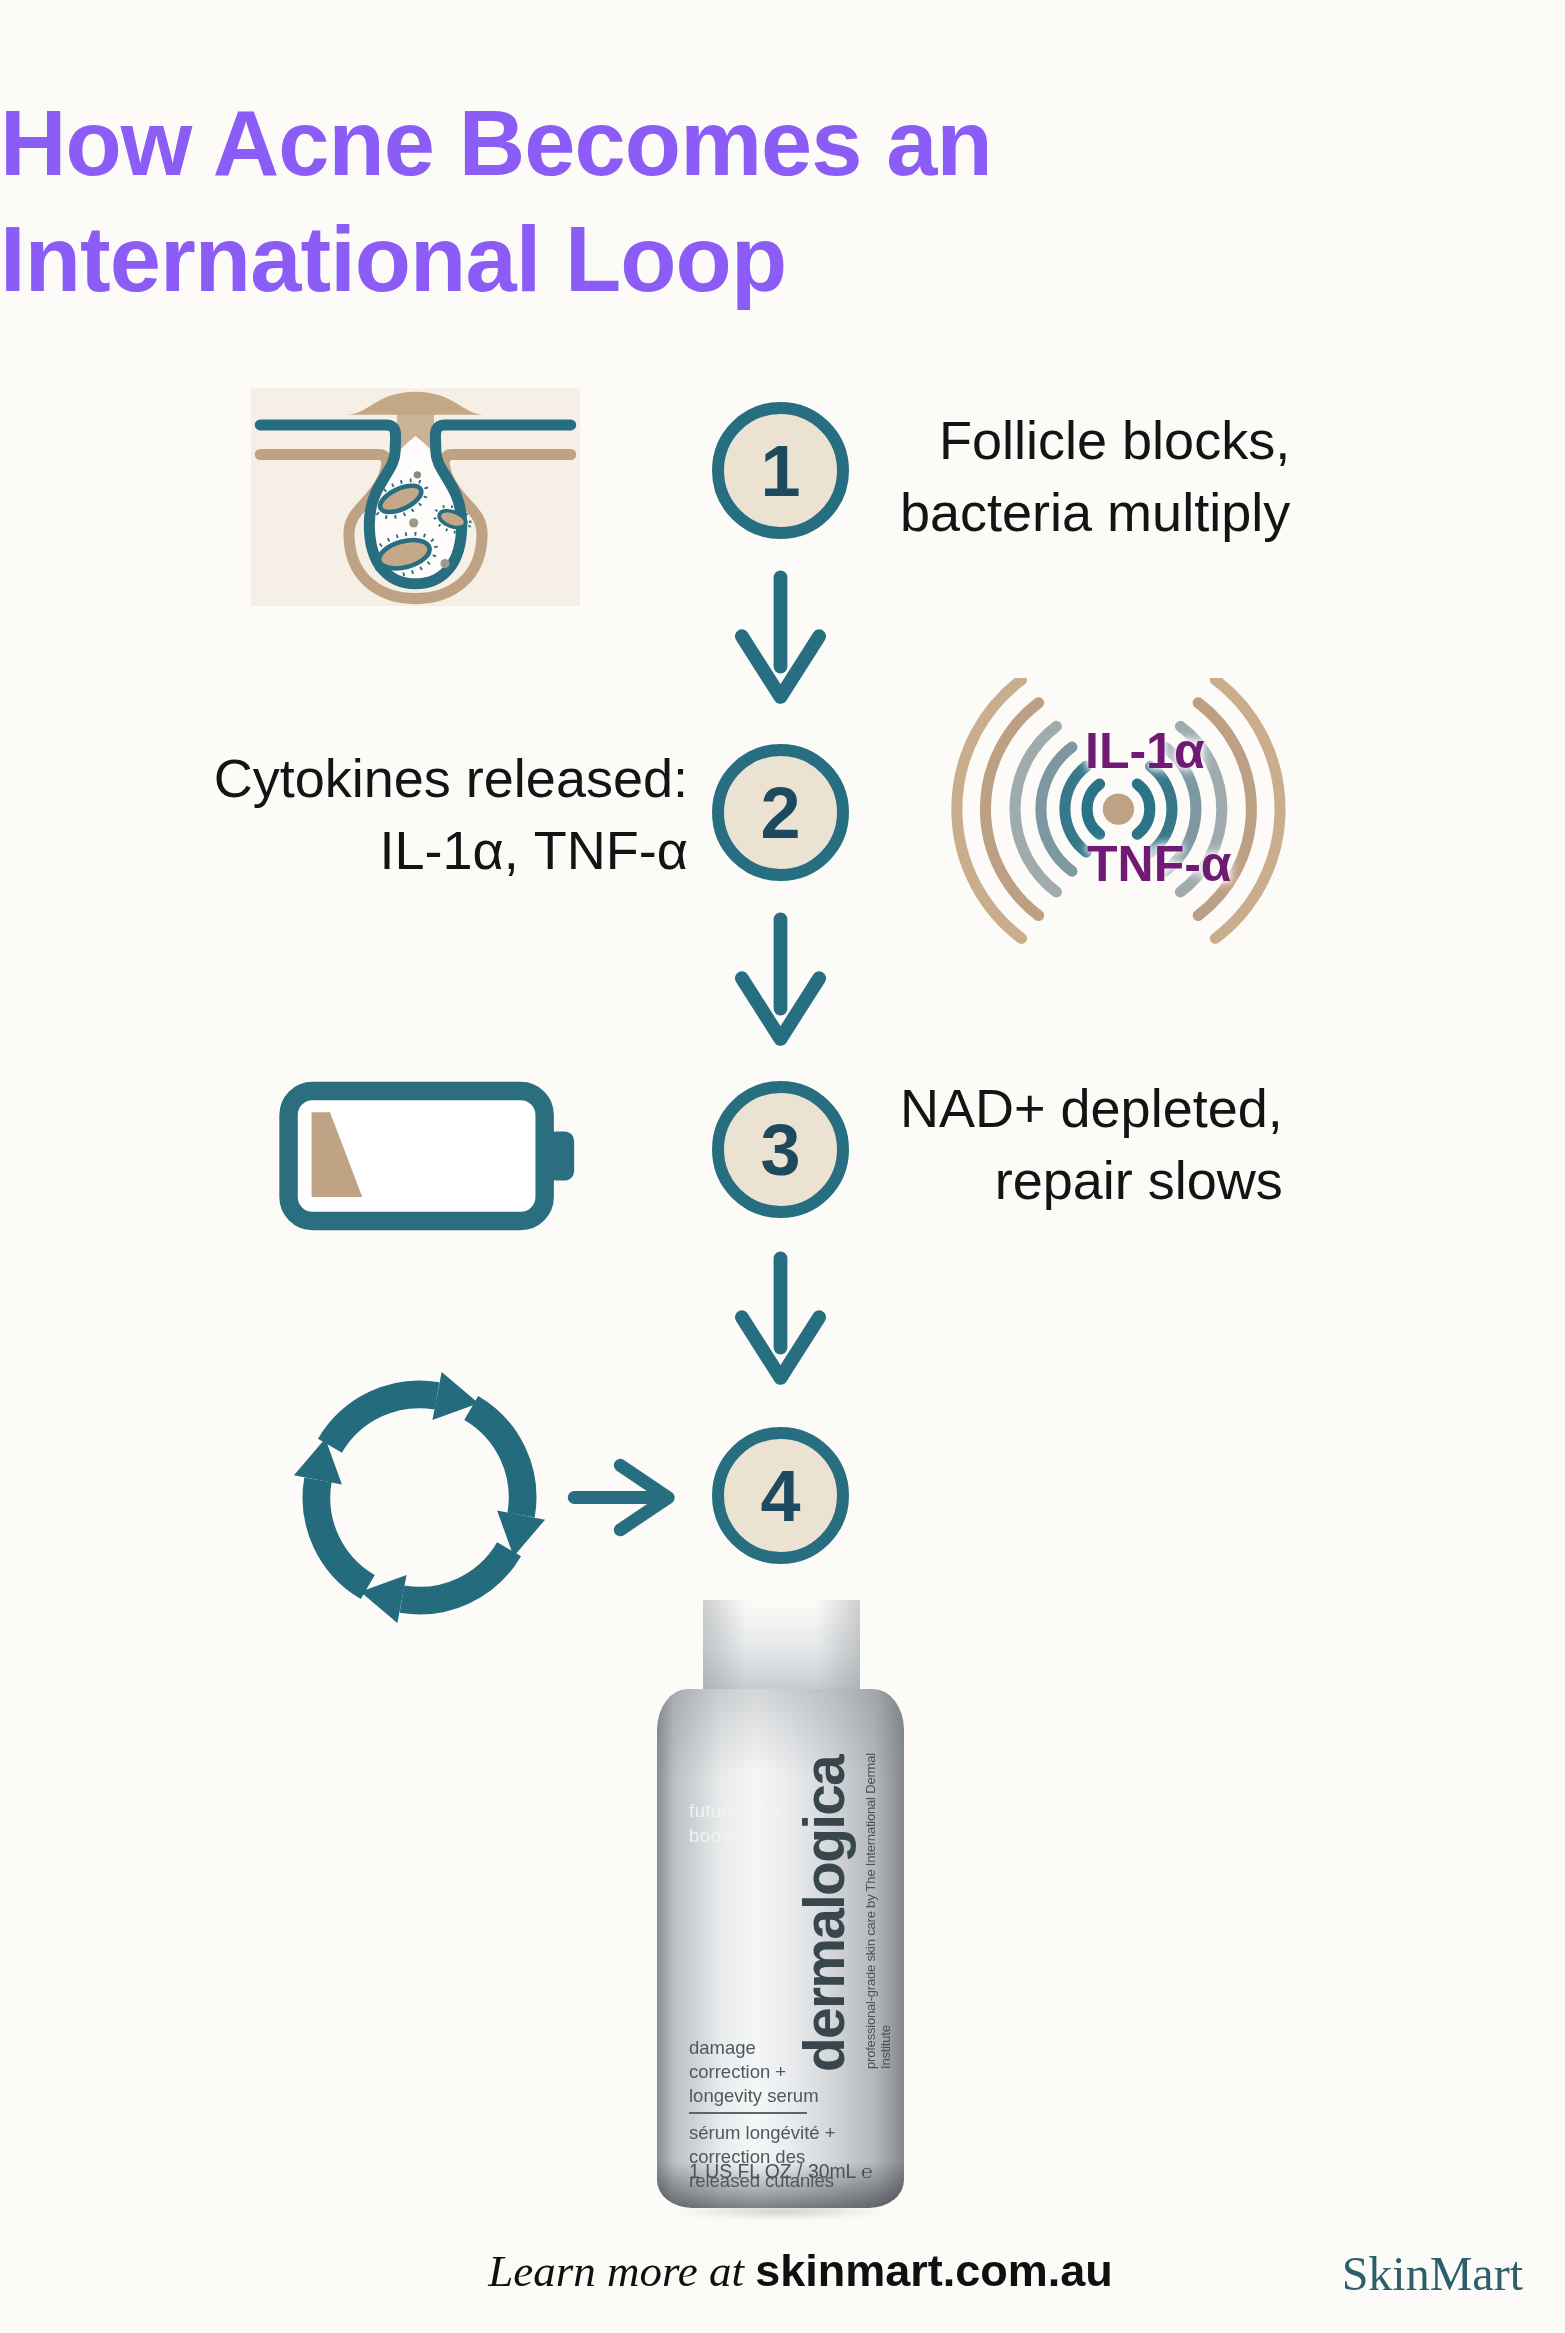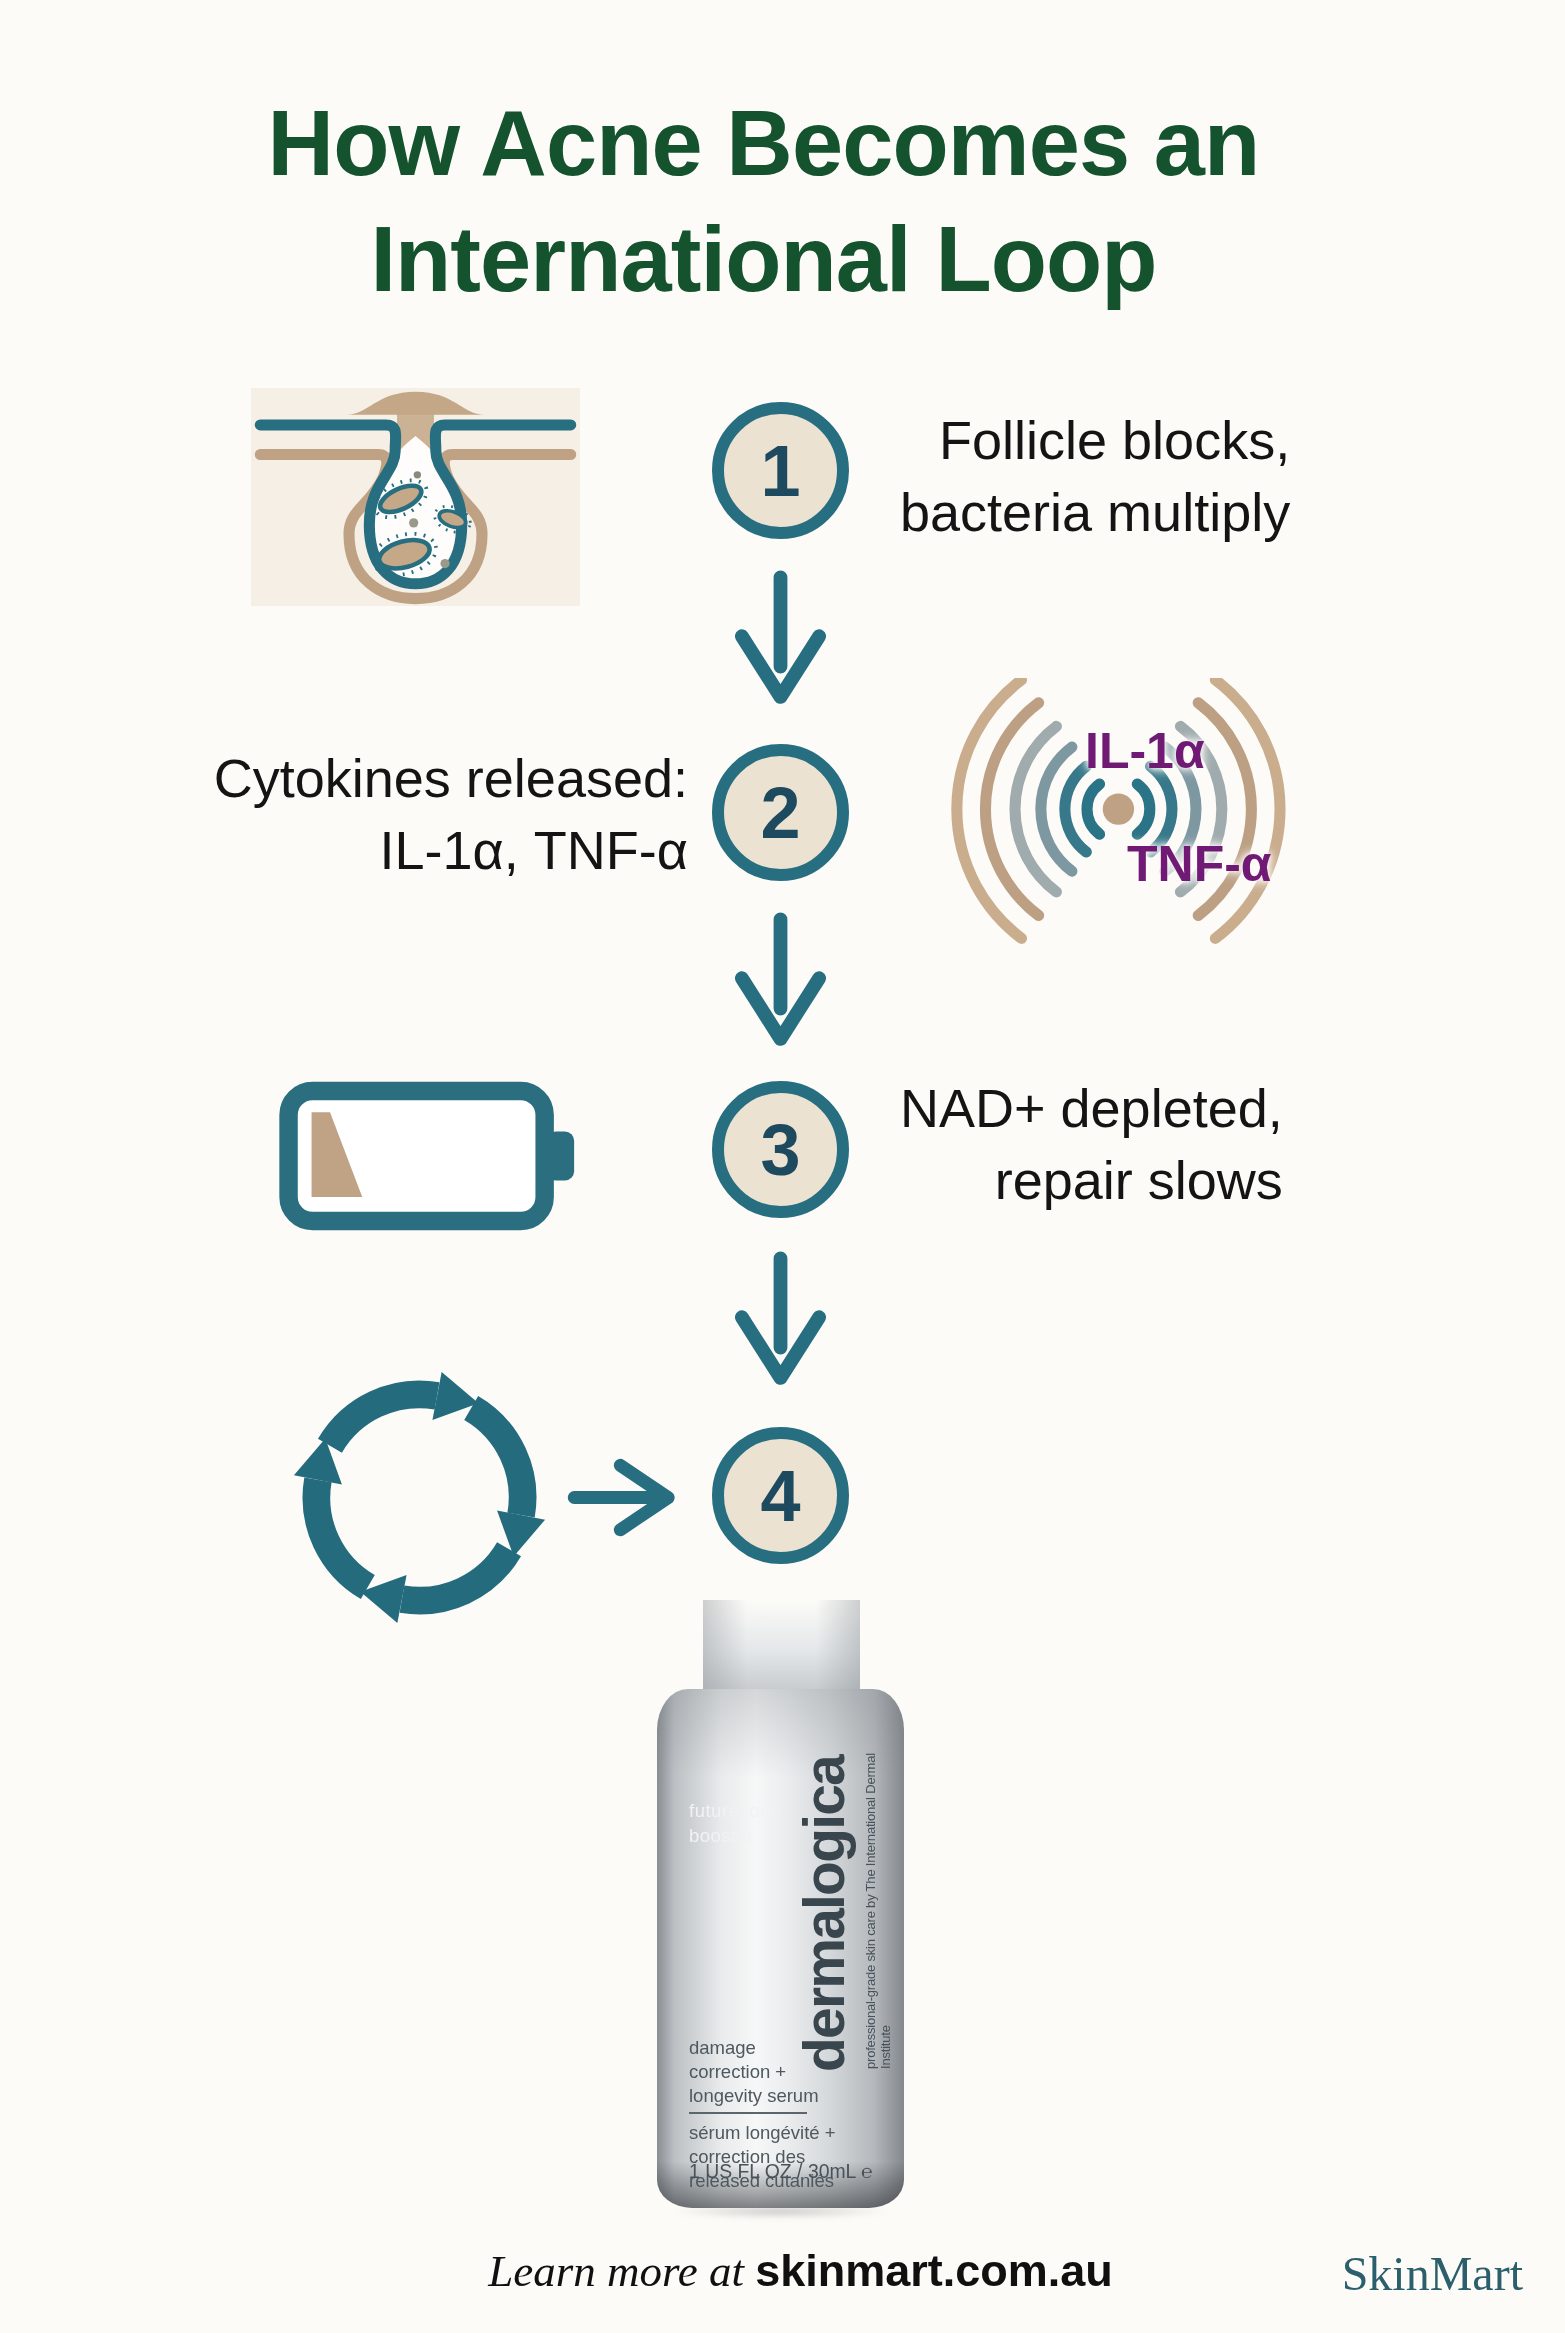--- a/index.html
+++ b/index.html
@@ -4,22 +4,22 @@
 <style>
   html,body{margin:0;padding:0;background:#e8e8e8;}
   .page{
     position:relative; width:1565px; height:2333px; margin:0 auto;
     background:#fcfbf8; overflow:hidden;
     font-family:"Liberation Sans", sans-serif; color:#161616;
   }
   .abs{position:absolute;}
   
   .title{
-    left:0; top:85px; width:1527px; text-align:center;
-    font-size:92px; line-height:116px; font-weight:bold; color:#14532d;
+    left:0; top:85px; width:1527px; text-align:left;
+    font-size:92px; line-height:116px; font-weight:bold; color:#8b5cf6;
     letter-spacing:-0.9px;
   }
   
   .num-circle{
     width:137px; height:137px; box-sizing:border-box; border-radius:50%;
     background:#ece2d1; border:12px solid #276e81;
     display:flex; align-items:center; justify-content:center;
     font-size:72px; font-weight:bold; color:#1d4a5e;
   }
   
@@ -148,21 +148,21 @@
       <path d="M87,2 A175,175 0 0 0 87,282" fill="none" stroke="#c9ad8d" stroke-width="12" stroke-linecap="round"></path>
 
       <path d="M212.4,114.8 A34,34 0 0 1 212.4,169.2" fill="none" stroke="#2b7386" stroke-width="12" stroke-linecap="round"></path>
       <path d="M226.8,95.6 A58,58 0 0 1 226.8,188.4" fill="none" stroke="#37798a" stroke-width="12" stroke-linecap="round"></path>
       <path d="M242.4,74.8 A84,84 0 0 1 242.4,209.2" fill="none" stroke="#7e98a2" stroke-width="12" stroke-linecap="round"></path>
       <path d="M259.2,52.4 A112,112 0 0 1 259.2,231.6" fill="none" stroke="#9fabad" stroke-width="12" stroke-linecap="round"></path>
       <path d="M278.4,26.8 A144,144 0 0 1 278.4,257.2" fill="none" stroke="#bda083" stroke-width="12" stroke-linecap="round"></path>
       <path d="M297,2 A175,175 0 0 1 297,282" fill="none" stroke="#c9ad8d" stroke-width="12" stroke-linecap="round"></path>
     </svg>
     <div class="abs wave-label" style="left:144px; top:48px;">IL-1α</div>
-    <div class="abs wave-label" style="left:146px; top:161px;margin-left:40px;">TNF-α</div>
+    <div class="abs wave-label" style="left:146px; top:161px;">TNF-α</div>
   </div>
 
   <svg class="abs" style="left:725px; top:912px;" width="111" height="138" viewBox="0 0 120 150">
     <path d="M60,8 L60,105 M18,72 L60,138 L102,72" fill="none" stroke="#276e81" stroke-width="15" stroke-linecap="round" stroke-linejoin="round"></path>
   </svg>
 
   <svg class="abs" style="left:277px; top:1080px;" width="305" height="152" viewBox="0 0 330 165">
     <rect x="12" y="12" width="278" height="141" rx="26" fill="#ffffff" stroke="#2b6e80" stroke-width="20"></rect>
     <rect x="292" y="56" width="30" height="53" rx="10" fill="#2b6e80"></rect>
     <polygon points="37,35 57,35 92,127 37,127" fill="#c0a284"></polygon>

